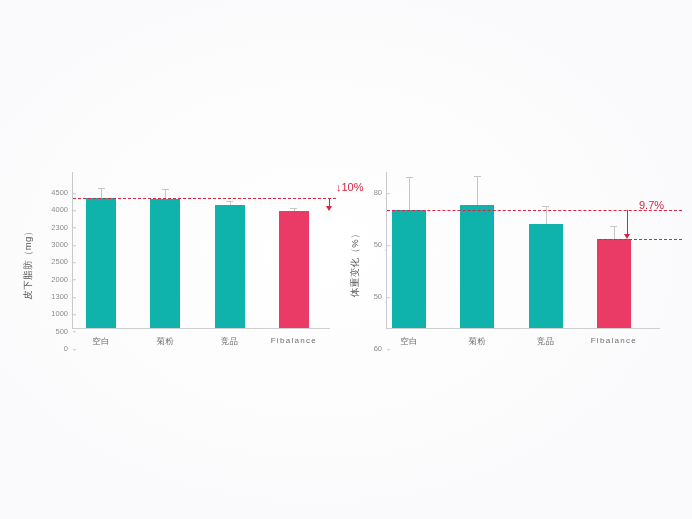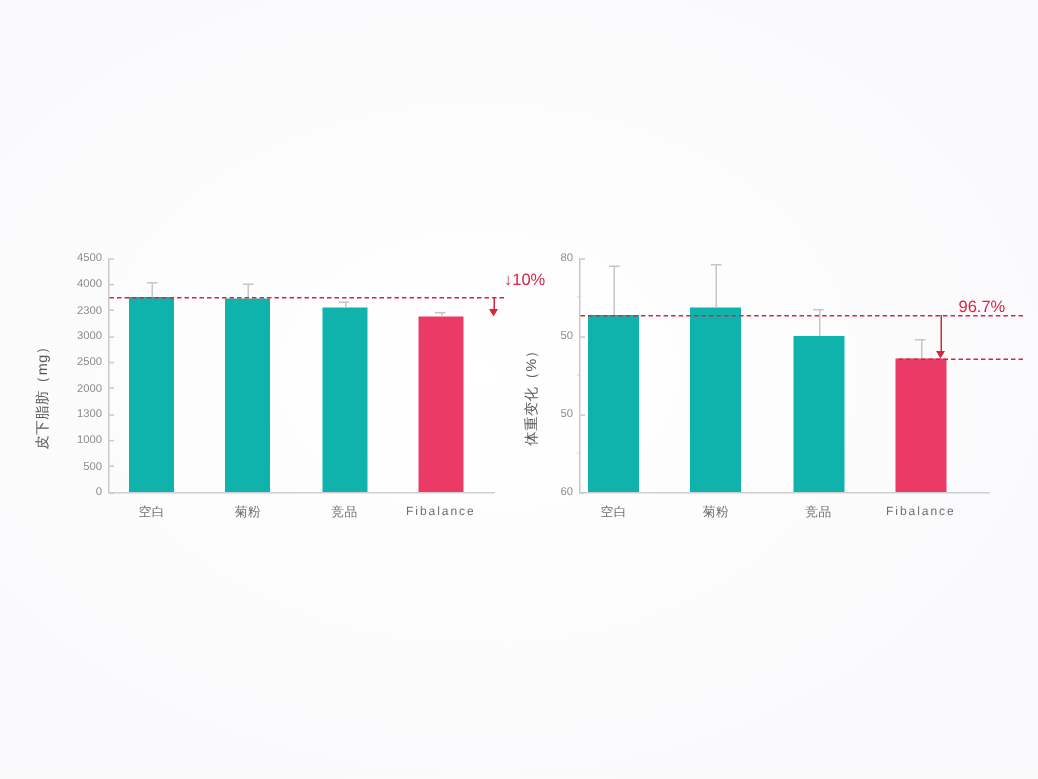--- a/index.html
+++ b/index.html
@@ -62,20 +62,21 @@
   
   .ytick {
     position: absolute;
     right: 100%;
     transform: translateY(-50%);
     white-space: nowrap;
     font-size: 7.5px;
     color: #8d8d8d;
     padding-right: 5px;
     line-height: 1;
+    margin-top: 21px;
   }
   .ytick::after {
     content: "";
     position: absolute;
     left: 100%;
     top: 50%;
     width: 3px;
     height: 1px;
     background: #c9c9c9;
   }
@@ -222,15 +223,15 @@
       <div class="bar pink" style="left: 209.875px; width: 34px; top: 66.56px; height: 89.44px;"></div>
       <div class="errbar" style="left: 226.875px; top: 53.56px; height: 13px;"></div>
       <div class="errcap" style="left: 223.375px; top: 53.56px;"></div>
       <div class="xlabel latin" style="left: 226.875px;">Fibalance</div>
       <div class="refline" style="top: 37.96px; left: 0px; right: -22px;"></div>
       <div class="refline" style="top: 66.56px; left: 212px; right: -22px;"></div>
       <div class="arrow-wrap" style="left: 240px; top: 37.96px; height: 28.6px;">
         <div class="arrow-line" style="height: 24.6px;"></div>
         <div class="arrow-head" style="top: 23.6px;"></div>
       </div>
-      <div class="annot" style="left: 252px; top: 28px;">96.7%</div>
+      <div class="annot" style="left: 252px; top: 28px;">9.7%</div>
     </div>
 </div>
 
 </body></html>

